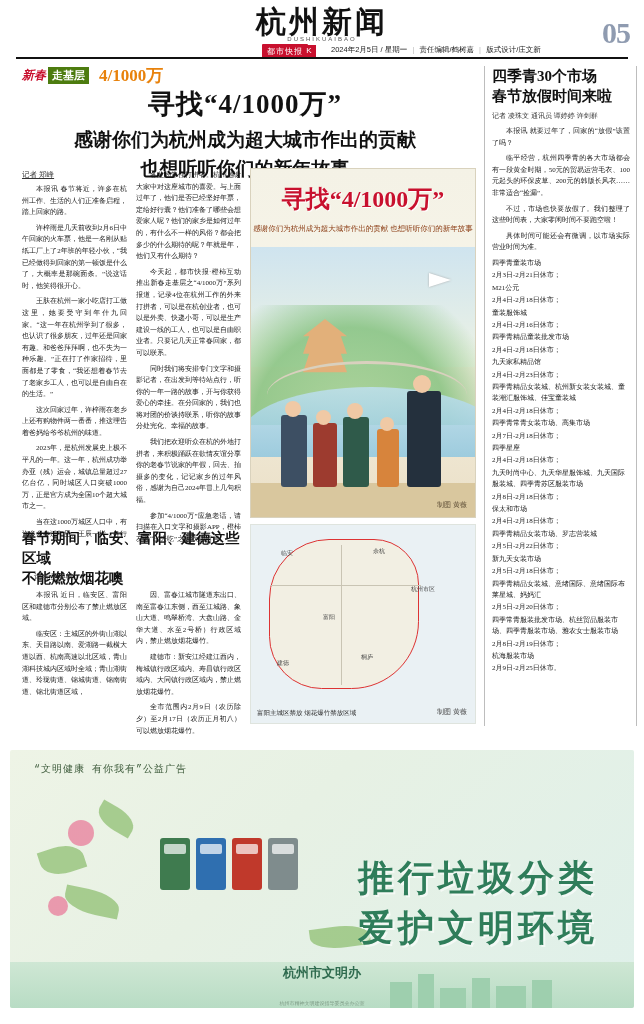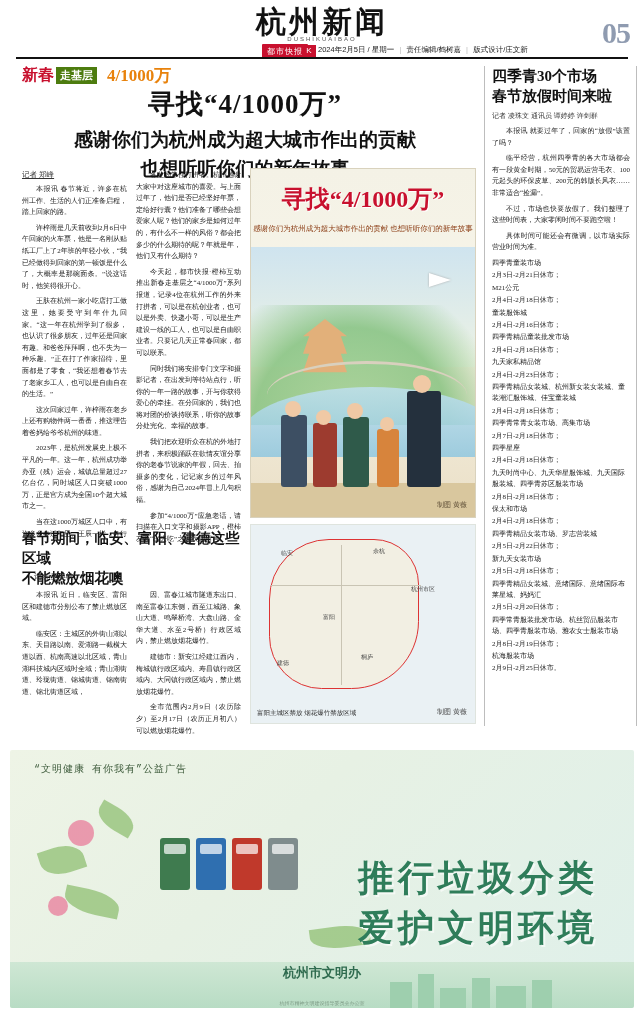--- a/index.html
+++ b/index.html
@@ -28,39 +28,39 @@
   .mh-sub {
     position:absolute; left:0; right:0; top:36px;
     text-align:center; font-size:6px; letter-spacing:2px; color:#555;
   }
   .mh-badge {
     position:absolute; left:262px; top:44px;
     background:#c8102e; color:#fff; font-size:8px; padding:2px 5px;
     letter-spacing:1px; border-radius:1px;
   }
   .mh-meta {
-    position:absolute; left:318px; top:45px;
+    position:absolute; left:331px; top:45px;
     font-size:7.5px; color:#222; white-space:nowrap;
   }
   .mh-meta .sep { color:#bbb; padding:0 3px; }
   .mh-kicker {
     position:absolute; left:302px; top:45px;
     width:14px;height:12px;background:#c8102e;color:#fff;font-size:8px;
     text-align:center;line-height:12px;
   }
   .pagenum {
     position:absolute; right:14px; top:16px;
     font-family:"Liberation Serif", serif;
     font-size:30px; font-weight:bold; color:#8f9bb0; letter-spacing:-1px;
   }
   .mh-rule { position:absolute; left:16px; right:16px; top:57px; height:2px; background:#111; }
 
   
   .coltag { position:absolute; left:22px; top:64px; display:flex; align-items:center; }
-  .coltag .t1 { color:#c8102e; font-weight:bold; font-size:16px; }
+  .coltag .t1 { color:#c8102e; font-weight:bold; font-size:12px;font-style:italic; }
   .coltag .t2 { background:#4d7c0f;color:#fff;font-size:11px;padding:1px 4px;margin-left:2px;font-weight:bold;}
   .coltag .t3 { margin-left:10px; color:#e8820c; font-weight:bold; font-size:17px;font-family:"Liberation Serif",serif;}
 
   
   .head-wrap { position:absolute; left:10px; top:86px; width:470px; text-align:center; }
   .h-main {
     font-family:"Liberation Serif", serif;
     font-weight:bold; font-size:27px; letter-spacing:1px; color:#111;
   }
   .h-sub1 { font-family:"Liberation Serif", serif; font-weight:bold; font-size:19px; margin-top:5px; color:#111;}

